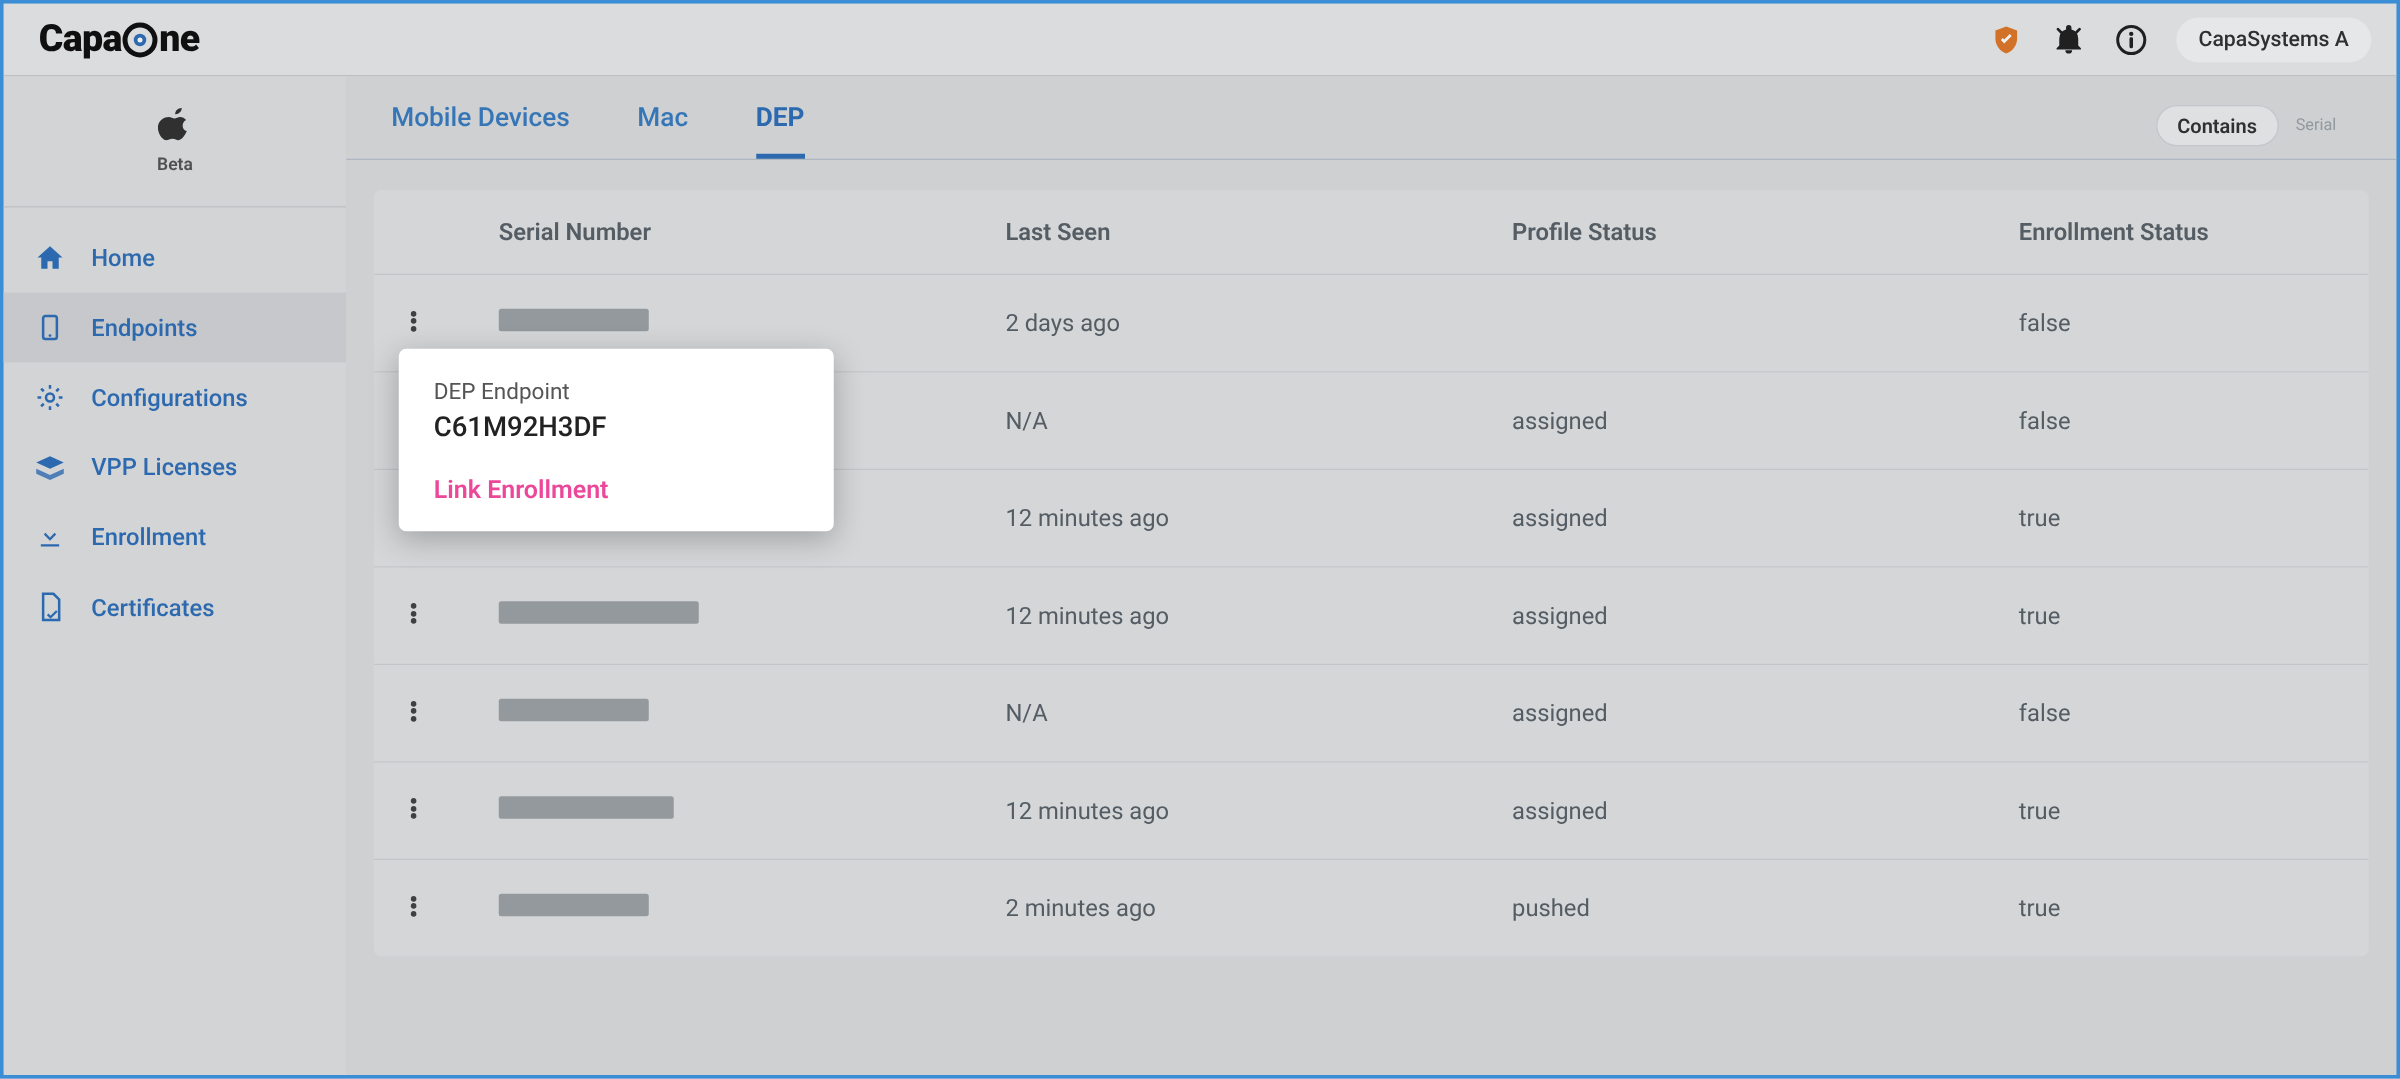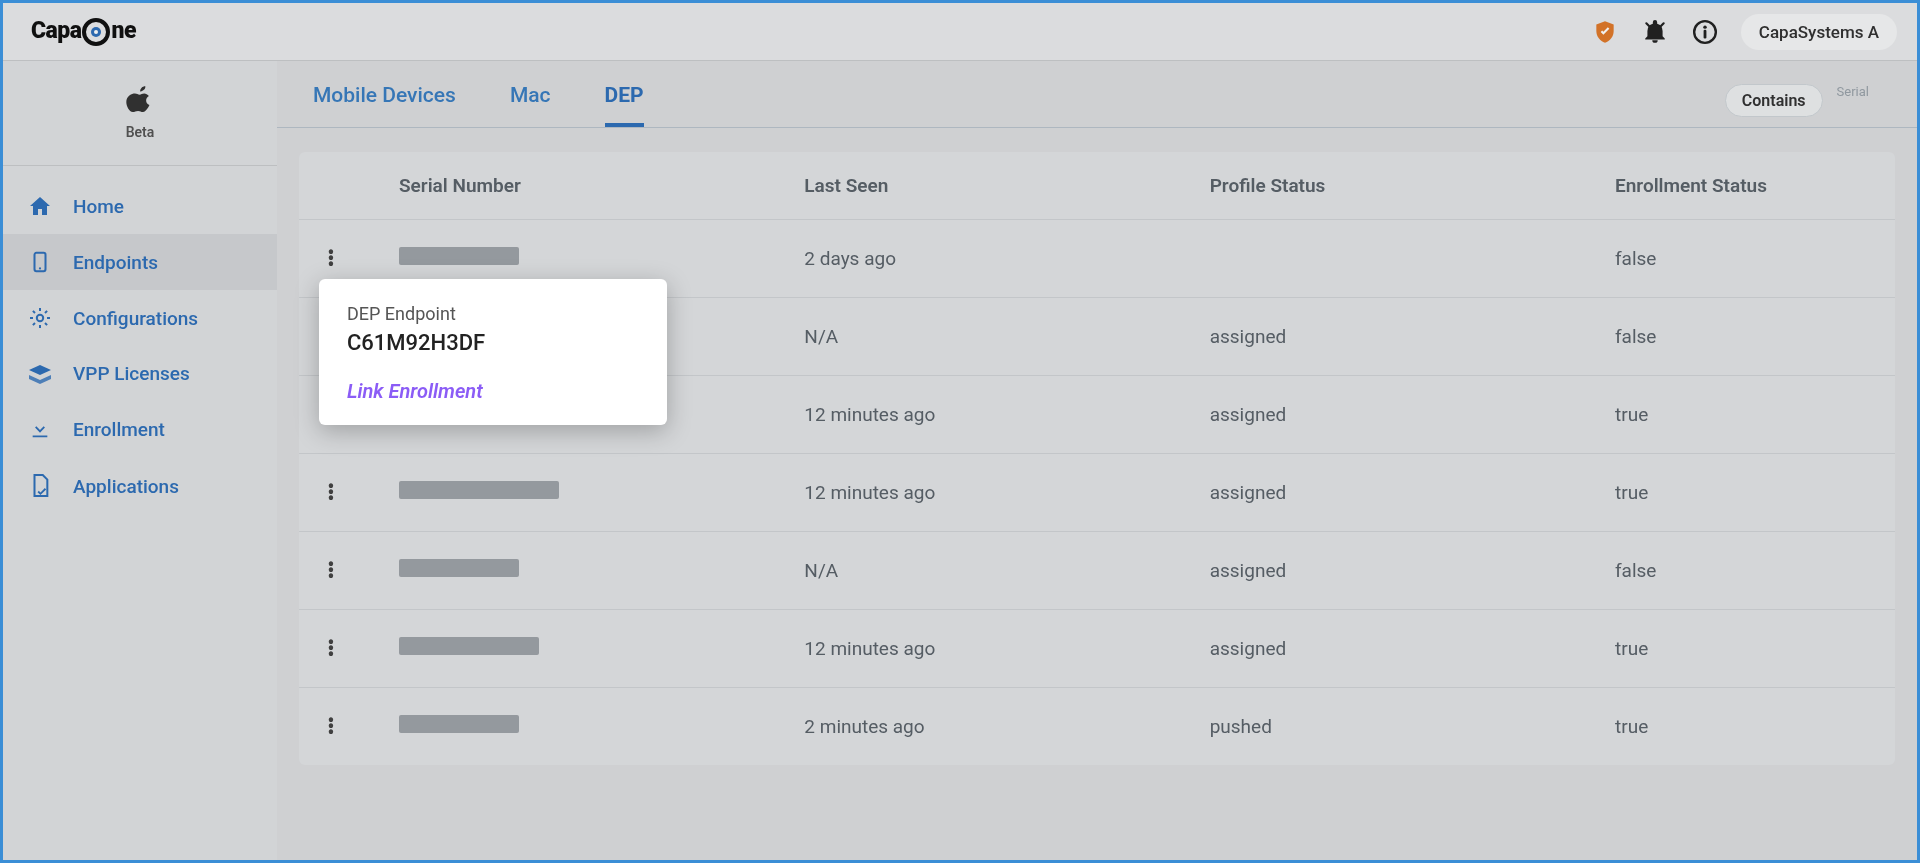--- a/index.html
+++ b/index.html
@@ -3,21 +3,21 @@
 <meta charset="utf-8">
 <style>
   * { box-sizing: border-box; margin: 0; padding: 0; font-family: -apple-system, BlinkMacSystemFont, "Segoe UI", Roboto, Arial, sans-serif; }
   html, body { height: 100%; }
   body { background: #d3d5d8; overflow: hidden; }
   .frame { width: 1920px; height: 863px; border: 3px solid #3b8ed6; background: #d3d5d8; position: relative; }
   .dim-overlay { position: absolute; inset: 0; background: rgba(0,0,0,0.06); pointer-events: none; z-index: 5; }
 
   
   .header { height: 58px; background: #e9eaec; display: flex; align-items: center; justify-content: space-between; padding: 0 20px 0 28px; border-bottom: 1px solid #c9cbce; }
-  .logo { font-size: 23px; font-weight: 900; color: #111; display: flex; align-items: flex-start; letter-spacing: -0.5px; }
+  .logo { font-size: 30px; font-weight: 900; color: #111; display: flex; align-items: center; letter-spacing: -0.5px; }
   .logo .o-wrap { display:inline-flex; align-items:center; }
   .header-right { display: flex; align-items: center; gap: 22px; }
   .icon-btn { width: 28px; height: 28px; display: inline-flex; align-items: center; justify-content: center; }
   .org-pill { background: #f5f6f7; border-radius: 18px; padding: 8px 18px; font-size: 17px; color: #333; font-weight: 500; }
 
   
   .body { display: flex; height: calc(100% - 58px); }
   .sidebar { width: 274px; background: #e0e2e4; display: flex; flex-direction: column; }
   .sidebar-top { height: 105px; display: flex; flex-direction: column; align-items: center; justify-content: center; border-bottom: 1px solid #c9cbce; }
   .sidebar-top svg { margin-bottom: 4px; }
@@ -25,37 +25,37 @@
   .nav { padding-top: 12px; }
   .nav-item { display: flex; align-items: center; gap: 20px; padding: 16px 24px; color: #2f70ba; font-size: 19px; font-weight: 500; cursor: pointer; }
   .nav-item.active { background: #d3d5d8; }
   .nav-icon { width: 26px; display:flex; justify-content:center; }
 
   .main { flex: 1; background: #dcdee0; display:flex; flex-direction:column; }
   .tabs-bar { display:flex; align-items:center; justify-content: space-between; padding: 22px 48px 0 36px; border-bottom: 1px solid #b9c3cd; }
   .tabs { display:flex; gap: 54px; }
   .tab { font-size: 21px; color: #3a7ec2; padding-bottom: 16px; font-weight: 500; cursor:pointer; }
   .tab.active { color: #2f70ba; font-weight: 700; border-bottom: 4px solid #2f70ba; }
-  .filter-wrap { display:flex; gap:14px; padding-bottom: 10px;}
+  .filter-wrap { display:flex; align-items:center; gap:14px; padding-bottom: 10px;}
   .contains-pill { background: #eceef0; border:1px solid #cfd4d8; border-radius: 20px; padding: 6px 16px; font-size: 16px; color:#333; font-weight:600;}
   .serial-label { color:#9aa2aa; font-size:13px; }
 
   .table-wrap { margin: 24px 22px 0 22px; background: #e2e4e6; border-radius: 6px; overflow:hidden; }
   .thead, .trow { display:grid; grid-template-columns: 80px 1fr 1fr 1fr 260px; align-items:center; }
   .thead { padding: 22px 20px; font-size: 19px; color:#5b636b; font-weight:600; }
   .trow { padding: 18px 20px; font-size: 19px; color:#5b636b; border-top: 1px solid #d0d3d6; min-height: 78px;}
   .kebab { width: 22px; text-align:center; color:#444; font-size:22px; cursor:pointer; letter-spacing:-2px; line-height: 6px;}
   .kebab span{ display:block; }
   .redact { display:inline-block; height: 18px; background: #9ea3a8; border-radius: 2px; }
 
   
   .popover { position: absolute; z-index: 20; background: #fff; border-radius: 6px; box-shadow: 0 6px 24px rgba(0,0,0,0.25); padding: 24px 28px 22px 28px; width: 348px; }
   .pop-title { font-size: 18px; color: #555; margin-bottom: 6px; }
   .pop-serial { font-size: 22px; color: #222; font-weight: 500; margin-bottom: 24px; }
-  .pop-link { font-size: 20px; color: #8b5cf6; font-weight: 600; cursor:pointer;font-style:italic; }
+  .pop-link { font-size: 20px; color: #ec4899; font-weight: 600; cursor:pointer; }
 </style>
 </head>
 <body>
 
 <div class="frame">
   <div class="dim-overlay"></div>
 
   <div class="header">
     <div class="logo">
       <span>Capa</span>
@@ -149,21 +149,21 @@
             </span>
             <span>Enrollment</span>
           </div>
           <div class="nav-item">
             <span class="nav-icon">
               <svg width="22" height="26" viewBox="0 0 24 28">
                 <path fill="none" stroke="#2f70ba" stroke-width="2.2" d="M6 2h9l5 5v18H6z"></path>
                 <path fill="none" stroke="#2f70ba" stroke-width="2" d="M10 20l2.5 2.5L18 17"></path>
               </svg>
             </span>
-            <span>Applications</span>
+            <span>Certificates</span>
           </div>
         </div>
     </div>
 
     <div class="main">
       <div class="tabs-bar">
         <div class="tabs" id="tabs">
             <div class="tab">Mobile Devices</div>
             <div class="tab">Mac</div>
             <div class="tab active">DEP</div>

